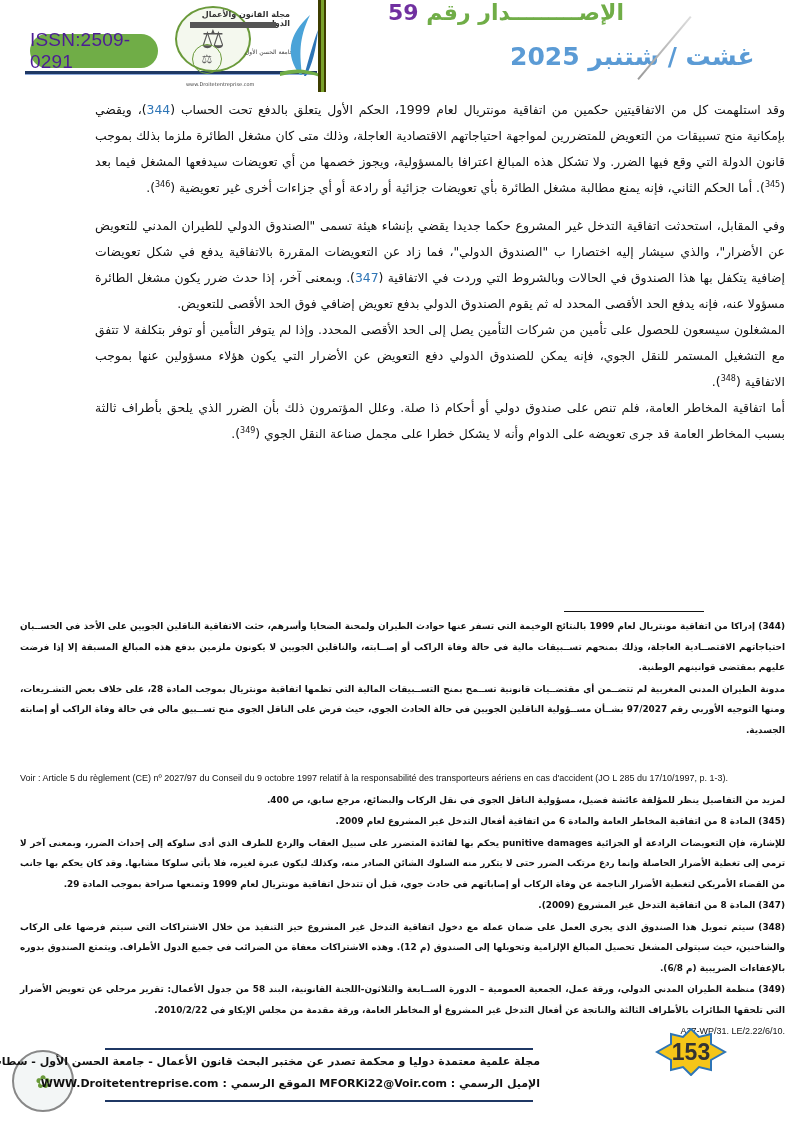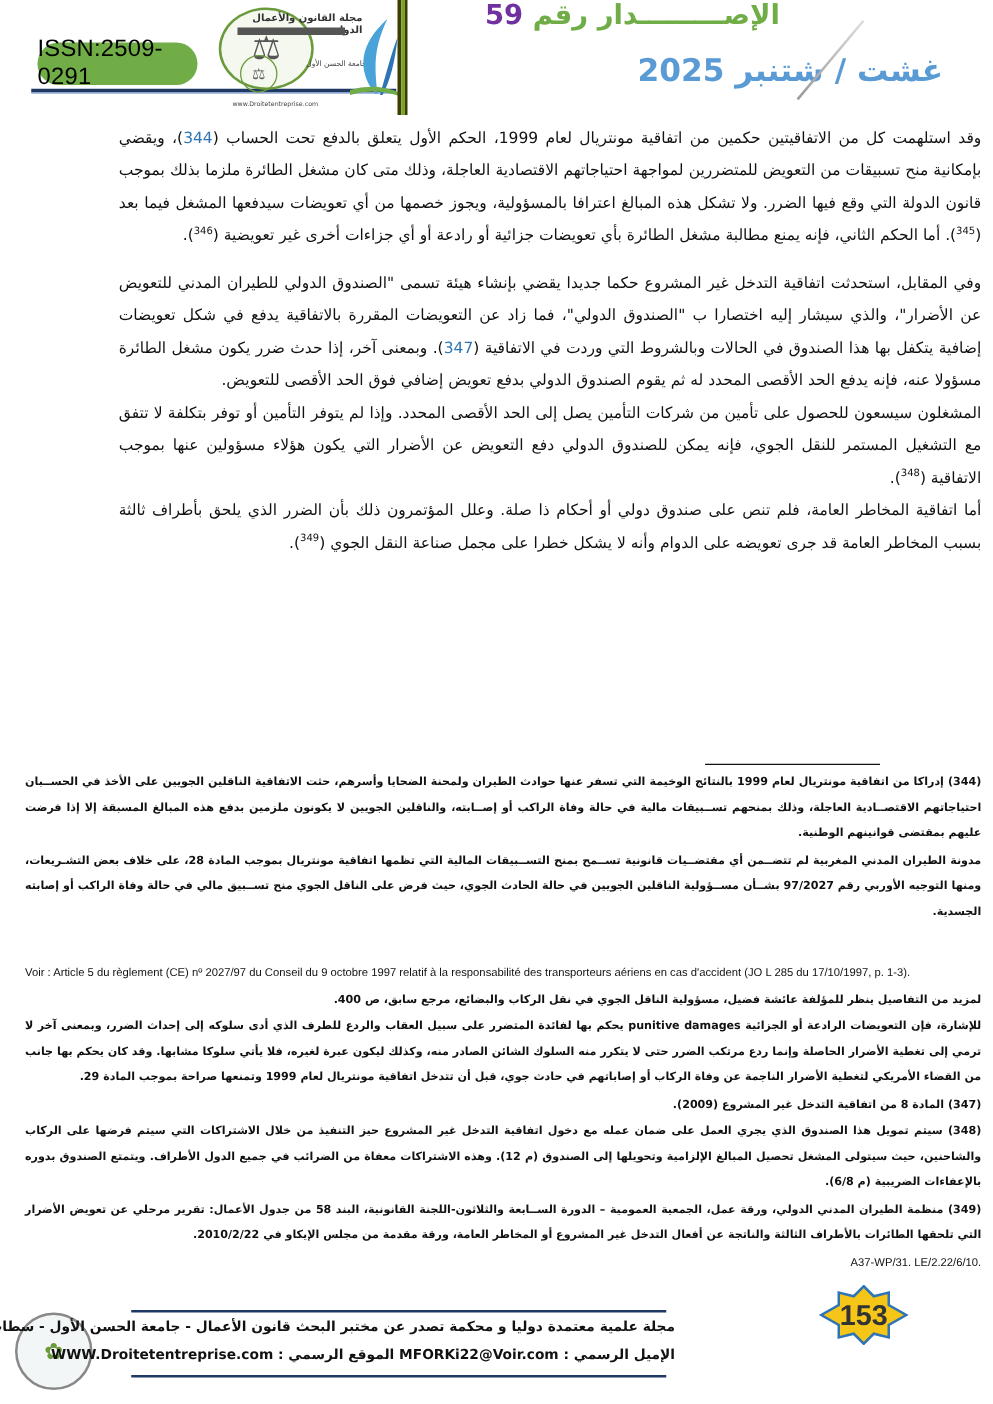--- a/index.html
+++ b/index.html
@@ -1,20 +1,20 @@
 <!DOCTYPE html>
 <html><head>
 <meta charset="utf-8">
 <style>
   html, body { margin:0; padding:0; background:#ffffff; }
   body { width:794px; height:1123px; position:relative; overflow:hidden; font-family:"DejaVu Sans", sans-serif; color:#111; }
 
   
   .header { position:absolute; left:0; top:0; width:794px; height:92px; }
-  .issn { position:absolute; left:30px; top:34px; width:128px; height:34px; background:#70ad47; border-radius:17px; color:#000000; font-family:"Liberation Sans", sans-serif; font-size:19px; font-weight:normal; display:flex; align-items:center; justify-content:center; letter-spacing:0.2px; }
+  .issn { position:absolute; left:30px; top:34px; width:128px; height:34px; background:#70ad47; border-radius:17px; color:#4c1d95; font-family:"Liberation Sans", sans-serif; font-size:19px; font-weight:normal; display:flex; align-items:center; justify-content:center; letter-spacing:0.2px; }
   .header-rule { position:absolute; left:25px; top:71px; width:292px; height:3px; background:#1f3864; }
   .header-rule2 { position:absolute; left:25px; top:74px; width:292px; height:1px; background:#8eaadb; }
   .logo-lab { position:absolute; left:175px; top:6px; width:72px; height:62px; border-radius:50%; border:2px solid #6a9a3a; background:#f4f8ee; display:flex; align-items:center; justify-content:center; }
   .logo-lab .scale { font-size:26px; color:#555; }
   .journal-title { position:absolute; left:190px; top:10px; width:100px; font-size:8px; color:#333; direction:rtl; text-align:right; font-weight:bold; }
   .journal-banner { position:absolute; left:190px; top:22px; width:86px; height:6px; background:#555; }
   .logo-small-seal { position:absolute; left:192px; top:44px; width:28px; height:28px; border-radius:50%; border:1px solid #6a9a3a; display:flex; align-items:center; justify-content:center; font-size:12px; color:#666; }
   .univ-text { position:absolute; left:245px; top:48px; font-size:6px; color:#444; direction:rtl; }
   .website-small { position:absolute; left:186px; top:81px; font-size:5px; color:#444; }
   .leaves { position:absolute; left:280px; top:10px; width:40px; height:70px; }
@@ -108,20 +108,21 @@
     <span>أما اتفاقية المخاطر العامة، فلم تنص على صندوق دولي أو أحكام ذا صلة. وعلل المؤتمرون ذلك بأن الضرر الذي يلحق بأطراف ثالثة بسبب المخاطر العامة قد جرى تعويضه على الدوام وأنه لا يشكل خطرا على مجمل صناعة النقل الجوي (</span><sup>349</sup><span>).</span>
   </p>
 </div>
 
 <div class="fn-rule"></div>
 <div class="footnotes">
   <p>(344) إدراكا من اتفاقية مونتريال لعام 1999 بالنتائج الوخيمة التي تسفر عنها حوادث الطيران ولمحنة الضحايا وأسرهم، حثت الاتفاقية الناقلين الجويين على الأخذ في الحســبان احتياجاتهم الاقتصــادية العاجلة، وذلك بمنحهم تســبيقات مالية في حالة وفاة الراكب أو إصــابته، والناقلين الجويين لا يكونون ملزمين بدفع هذه المبالغ المسبقة إلا إذا فرضت عليهم بمقتضى قوانينهم الوطنية.</p>
   <p>مدونة الطيران المدني المغربية لم تتضــمن أي مقتضــيات قانونية تســمح بمنح التســبيقات المالية التي تظمها اتفاقية مونتريال بموجب المادة 28، على خلاف بعض التشـريعات، ومنها التوجيه الأوربي رقم 97/2027 بشــأن مســؤولية الناقلين الجويين في حالة الحادث الجوي، حيث فرض على الناقل الجوي منح تســبيق مالي في حالة وفاة الراكب أو إصابته الجسدية.</p>
   <p class="ltr">Voir : Article 5 du règlement (CE) nº 2027/97 du Conseil du 9 octobre 1997 relatif à la responsabilité des transporteurs aériens en cas d'accident (JO L 285 du 17/10/1997, p. 1-3).</p>
   <p>لمزيد من التفاصيل ينظر للمؤلفة عائشة فضيل، مسؤولية الناقل الجوي في نقل الركاب والبضائع، مرجع سابق، ص 400.</p>
+  <p>(345) المادة 8 من اتفاقية المخاطر العامة والمادة 6 من اتفاقية أفعال التدخل غير المشروع لعام 2009.</p>
   <p>للإشارة، فإن التعويضات الرادعة أو الجزائية punitive damages يحكم بها لفائدة المتضرر على سبيل العقاب والردع للطرف الذي أدى سلوكه إلى إحداث الضرر، وبمعنى آخر لا ترمي إلى تغطية الأضرار الحاصلة وإنما ردع مرتكب الضرر حتى لا يتكرر منه السلوك الشائن الصادر منه، وكذلك ليكون عبرة لغيره، فلا يأتي سلوكا مشابها. وقد كان يحكم بها جانب من القضاء الأمريكي لتغطية الأضرار الناجمة عن وفاة الركاب أو إصاباتهم في حادث جوي، قبل أن تتدخل اتفاقية مونتريال لعام 1999 وتمنعها صراحة بموجب المادة 29.</p>
   <p>(347) المادة 8 من اتفاقية التدخل غير المشروع (2009).</p>
   <p>(348) سيتم تمويل هذا الصندوق الذي يجري العمل على ضمان عمله مع دخول اتفاقية التدخل غير المشروع حيز التنفيذ من خلال الاشتراكات التي سيتم فرضها على الركاب والشاحنين، حيث سيتولى المشغل تحصيل المبالغ الإلزامية وتحويلها إلى الصندوق (م 12). وهذه الاشتراكات معفاة من الضرائب في جميع الدول الأطراف. ويتمتع الصندوق بدوره بالإعفاءات الضريبية (م 6/8).</p>
   <p>(349) منظمة الطيران المدني الدولي، ورقة عمل، الجمعية العمومية – الدورة الســابعة والثلاثون-اللجنة القانونية، البند 58 من جدول الأعمال: تقرير مرحلي عن تعويض الأضرار التي تلحقها الطائرات بالأطراف الثالثة والناتجة عن أفعال التدخل غير المشروع أو المخاطر العامة، ورقة مقدمة من مجلس الإيكاو في 2010/2/22.</p>
   <p class="code">A37-WP/31. LE/2.22/6/10.</p>
 </div>
 
 <div class="footer-seal">
     <span>✿</span>
   </div>

